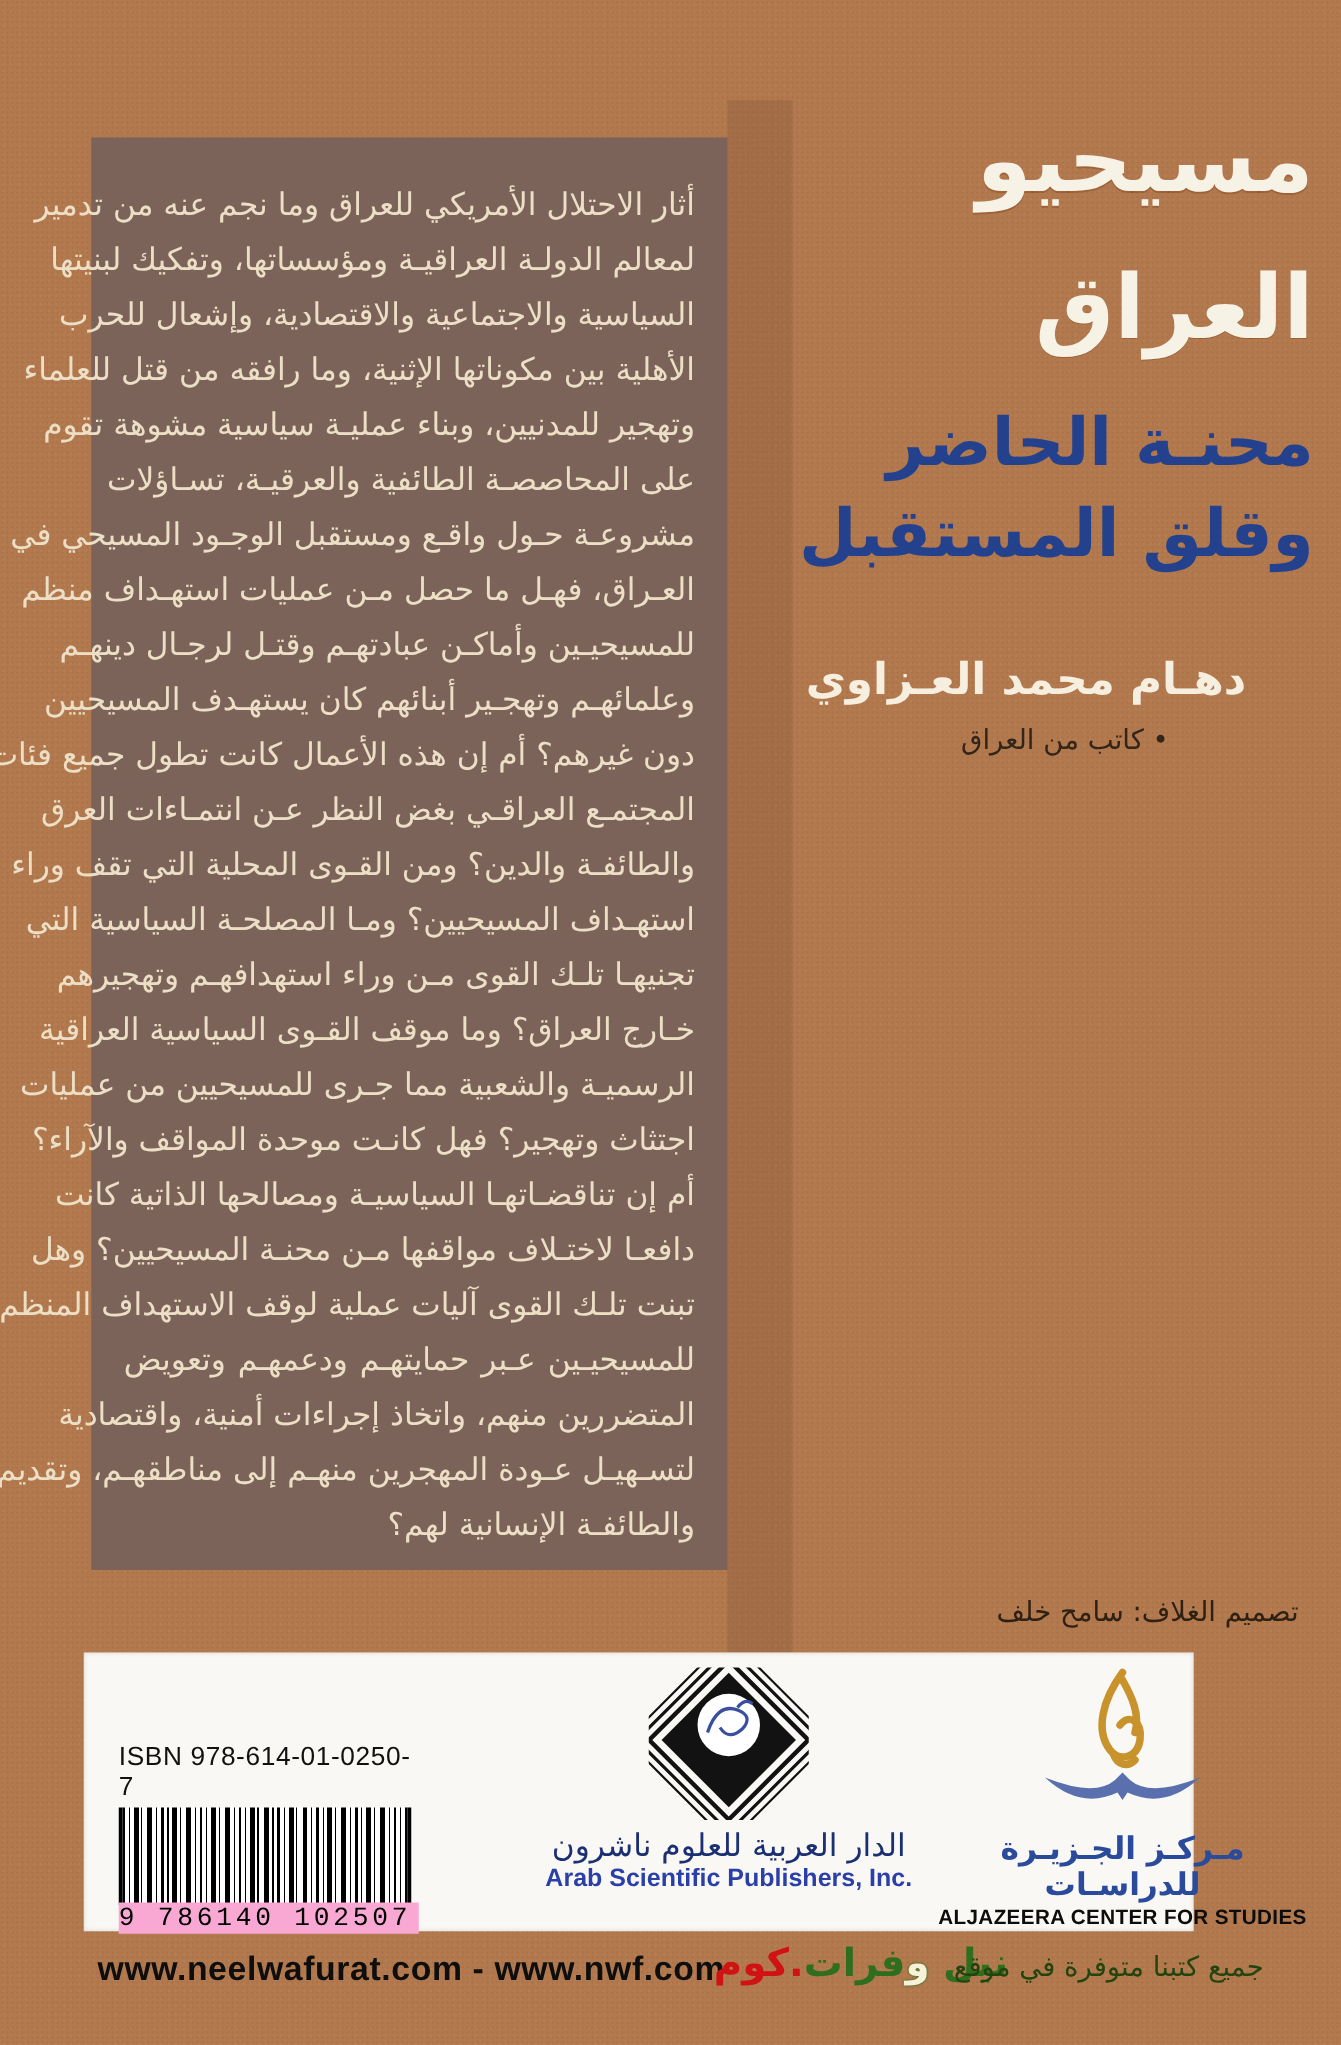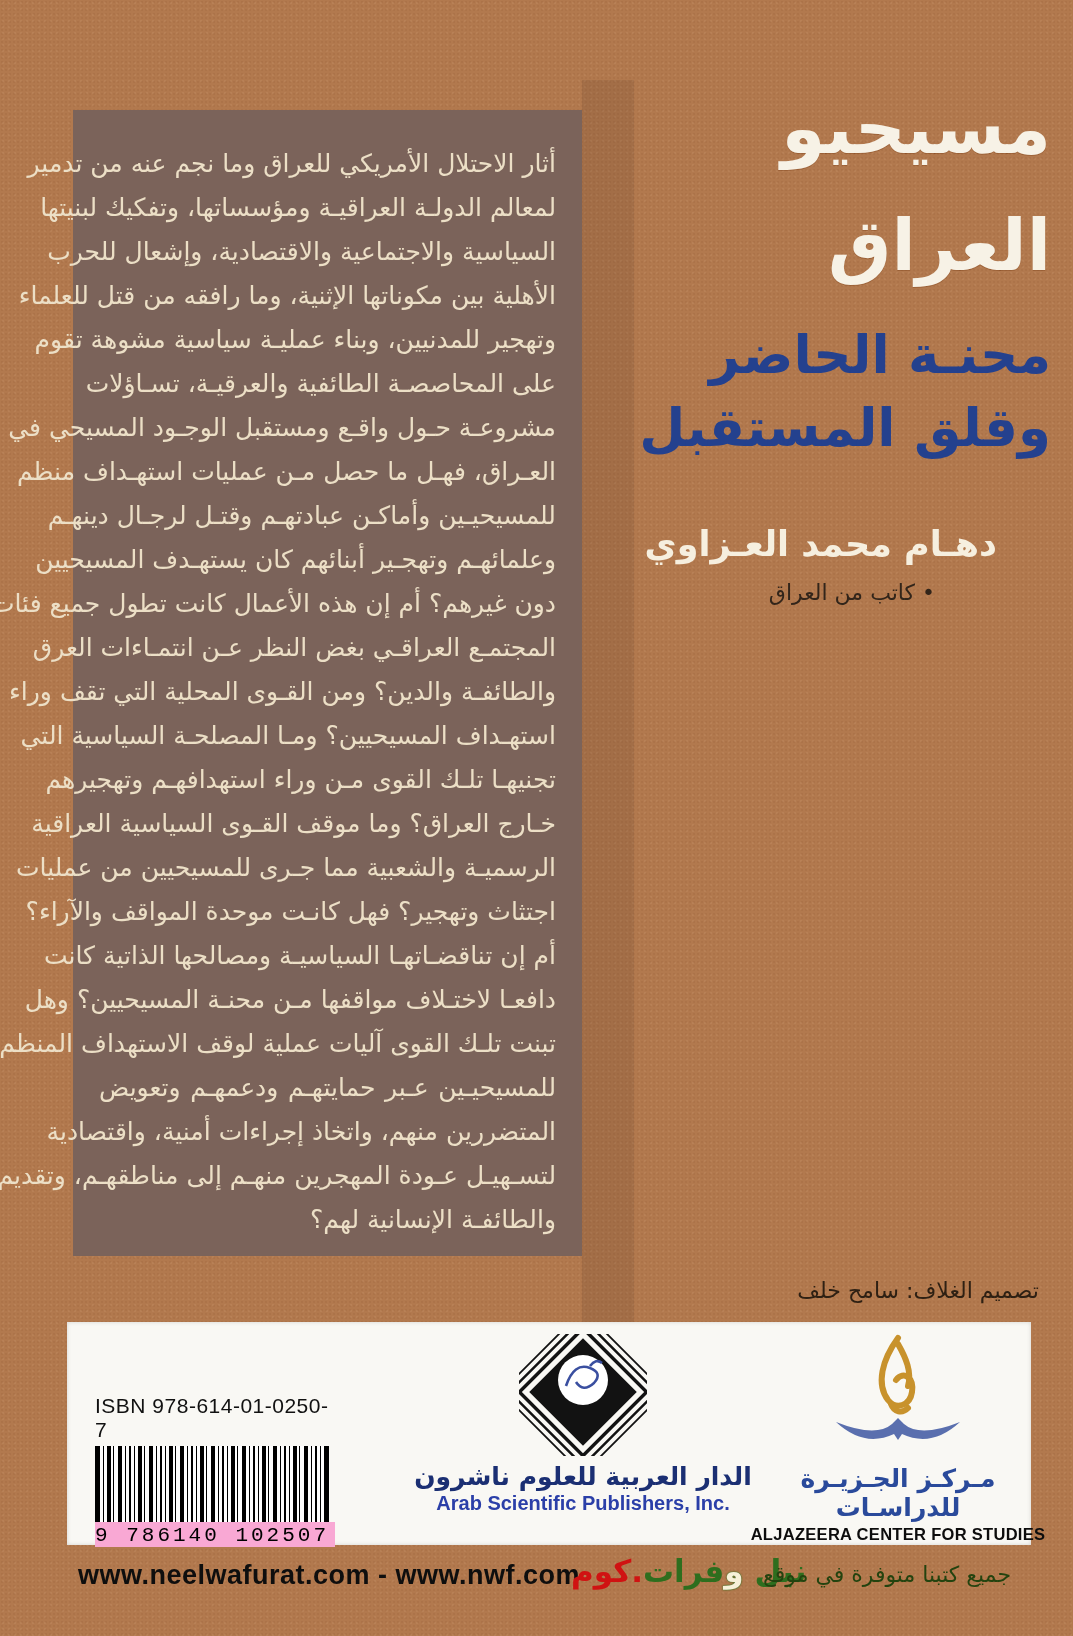--- a/index.html
+++ b/index.html
@@ -56,21 +56,21 @@
   }
   .author-name{color:#f6efdf;font-size:35px;font-weight:bold;letter-spacing:1px;}
   .author-role{color:#32251a;font-size:22px;margin-top:16px;padding-left:0;padding-right:62px;}
   
   .design-credit{
     position:absolute;top:1278px;right:34px;
     direction:rtl;color:#2e2013;font-size:22px;
   }
   
   .footer-band{
-    position:absolute;left:67px;top:1322px;width:964px;height:223px;
+    position:absolute;left:67px;top:1322px;width:888px;height:223px;
     background:#f9f8f4;
     box-shadow:inset 0 0 4px rgba(0,0,0,0.15);
   }
   .isbn-zone{position:absolute;left:28px;top:72px;width:240px;}
   .isbn-label{font-family:"Liberation Sans",sans-serif;font-size:21px;color:#111;letter-spacing:0.5px;}
   .barcode-bars{
     margin-top:4px;width:228px;height:78px;
     background:repeating-linear-gradient(90deg,
       #000 0 2px,#fff 2px 5px,
       #000 5px 6px,#fff 6px 9px,
@@ -80,21 +80,21 @@
       #000 27px 28px,#fff 28px 31px);
     border-left:3px solid #000;border-right:3px solid #000;
   }
   .barcode-digits{
     font-family:"Liberation Mono",monospace;
     font-size:21px;color:#000;background:#f9a8d4;
     letter-spacing:3px;margin-top:-2px;padding-top:2px;white-space:nowrap;
   }
   .asp-zone{position:absolute;left:330px;top:12px;width:372px;text-align:center;}
   .asp-logo{display:inline-block;}
-  .asp-name-ar{direction:rtl;color:#1b2f73;font-weight:bold;font-size:25px;margin-top:2px;}
+  .asp-name-ar{direction:rtl;color:#1b2f73;font-weight:normal;font-size:25px;margin-top:2px;}
   .asp-name-en{font-family:"Liberation Sans",sans-serif;color:#2b3fa8;font-weight:bold;font-size:20px;margin-top:1px;}
   .jcs-zone{position:absolute;left:676px;top:8px;width:310px;text-align:center;}
   .jcs-name-ar{direction:rtl;color:#2a4a9b;font-weight:bold;font-size:25px;letter-spacing:2px;margin-top:2px;}
   .jcs-name-en{font-family:"Liberation Sans",sans-serif;color:#0d0d0d;font-weight:bold;font-size:16.5px;margin-top:3px;letter-spacing:0.3px;}
   
   .urls{
     position:absolute;left:78px;top:1560px;
     font-family:"Liberation Sans",sans-serif;
     font-size:27px;font-weight:bold;color:#0e0e0e;letter-spacing:0.5px;
   }

